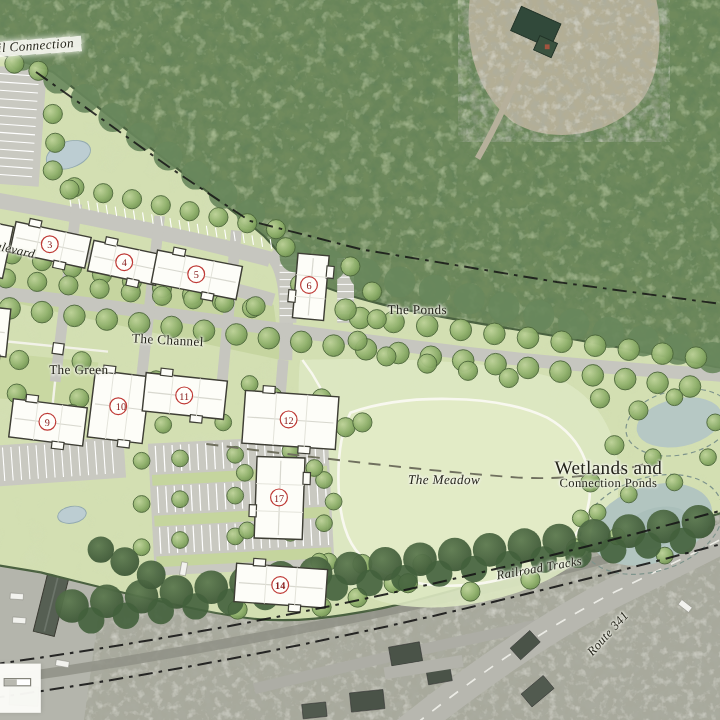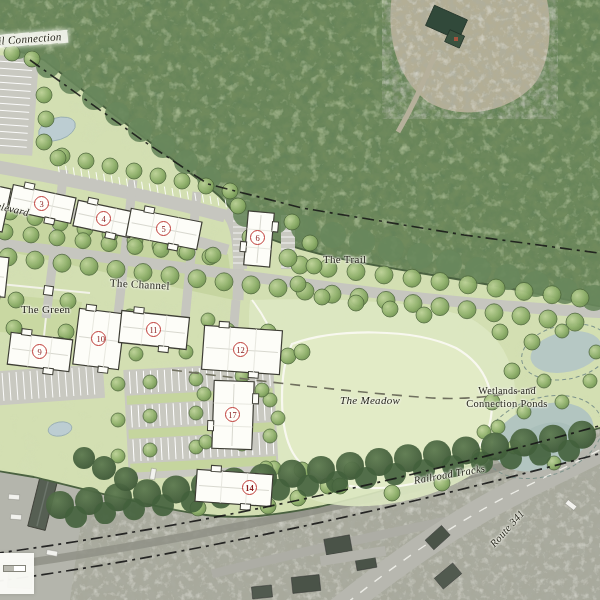--- a/index.html
+++ b/index.html
@@ -604,41 +604,41 @@
 
   <path d="M 30,60 L 142,140 L 208,184 L 302,208 L 464,235 L 606,254" fill="none" stroke="#141414" stroke-width="1.6" stroke-dasharray="12 5 3 5" opacity="0.85"></path>
   <path d="M -8,554 C 150,532 340,498 606,424" fill="none" stroke="#161616" stroke-width="1.7" stroke-dasharray="12 5 3 5" opacity="0.9"></path>
   <path d="M -8,582 C 150,560 330,526 606,452" fill="none" stroke="#161616" stroke-width="1.7" stroke-dasharray="12 5 3 5" opacity="0.9"></path>
   <path d="M 172,370 C 260,381 350,392 432,398 C 472,400 508,395 536,387" fill="none" stroke="#70705f" stroke-width="1.6" stroke-dasharray="10 7"></path>
 </svg>
 
 <div class="lbl it band" style="left:-24px;top:33px;transform:rotate(-4deg);">Trail Connection</div>
 <div class="lbl it" style="left:-16px;top:197px;font-size:10.5px;transform:rotate(13deg);transform-origin:0 50%;">Boulevard</div>
 <div class="lbl" style="left:110px;top:278px;transform:rotate(3deg);">The Channel</div>
-<div class="lbl" style="left:323px;top:253px;">The Trail</div>
-<div class="lbl" style="left:21px;top:303px;">The Green</div>
+<div class="lbl" style="left:323px;top:253px;">The Ponds</div>
+<div class="lbl" style="left:41px;top:303px;">The Green</div>
 <div class="lbl" style="left:340px;top:394px;font-style:italic;">The Meadow</div>
 <div style="position:absolute;left:453px;top:384px;width:108px;text-align:center;">
-  <div class="lbl" style="position:static;font-size:10px;line-height:13px;">Wetlands and</div>
+  <div class="lbl" style="position:static;font-size:16px;line-height:13px;">Wetlands and</div>
   <div class="lbl" style="position:static;font-size:10.5px;line-height:13px;">Connection Ponds</div>
 </div>
 <div class="lbl it" style="left:414px;top:475px;font-size:10.5px;transform:rotate(-10deg);transform-origin:0 50%;">Railroad Tracks</div>
 <div class="lbl it" style="left:496px;top:538px;font-size:10.5px;transform:rotate(-48deg);transform-origin:0 100%;">Route 341</div>
 
 <div id="scalebox">
   <div id="scalebar"></div>
   <div id="scaletext" class="lbl" style="position:absolute;text-shadow:none;margin-top:38px;">250'</div>
 </div>
 
 <div id="markers">
       <div class="marker" style="left: 34px; top: 196px;">3</div>
       <div class="marker" style="left: 96px; top: 211px;">4</div>
       <div class="marker" style="left: 156px; top: 221px;">5</div>
       <div class="marker" style="left: 250px; top: 230px;">6</div>
       <div class="marker" style="left: 32px; top: 344px;">9</div>
       <div class="marker" style="left: 91px; top: 331px; text-align: right;">10</div>
       <div class="marker" style="left: 146px; top: 322px;">11</div>
       <div class="marker" style="left: 233px; top: 342px; text-align: center;">12</div>
       <div class="marker" style="left: 225px; top: 407px;">17</div>
-      <div class="marker" style="left: 242px; top: 480px; font-weight: bold;">14</div>
+      <div class="marker" style="left: 226px; top: 480px; font-weight: bold;">14</div>
     </div>
 
 </div>
 
 </body></html>

